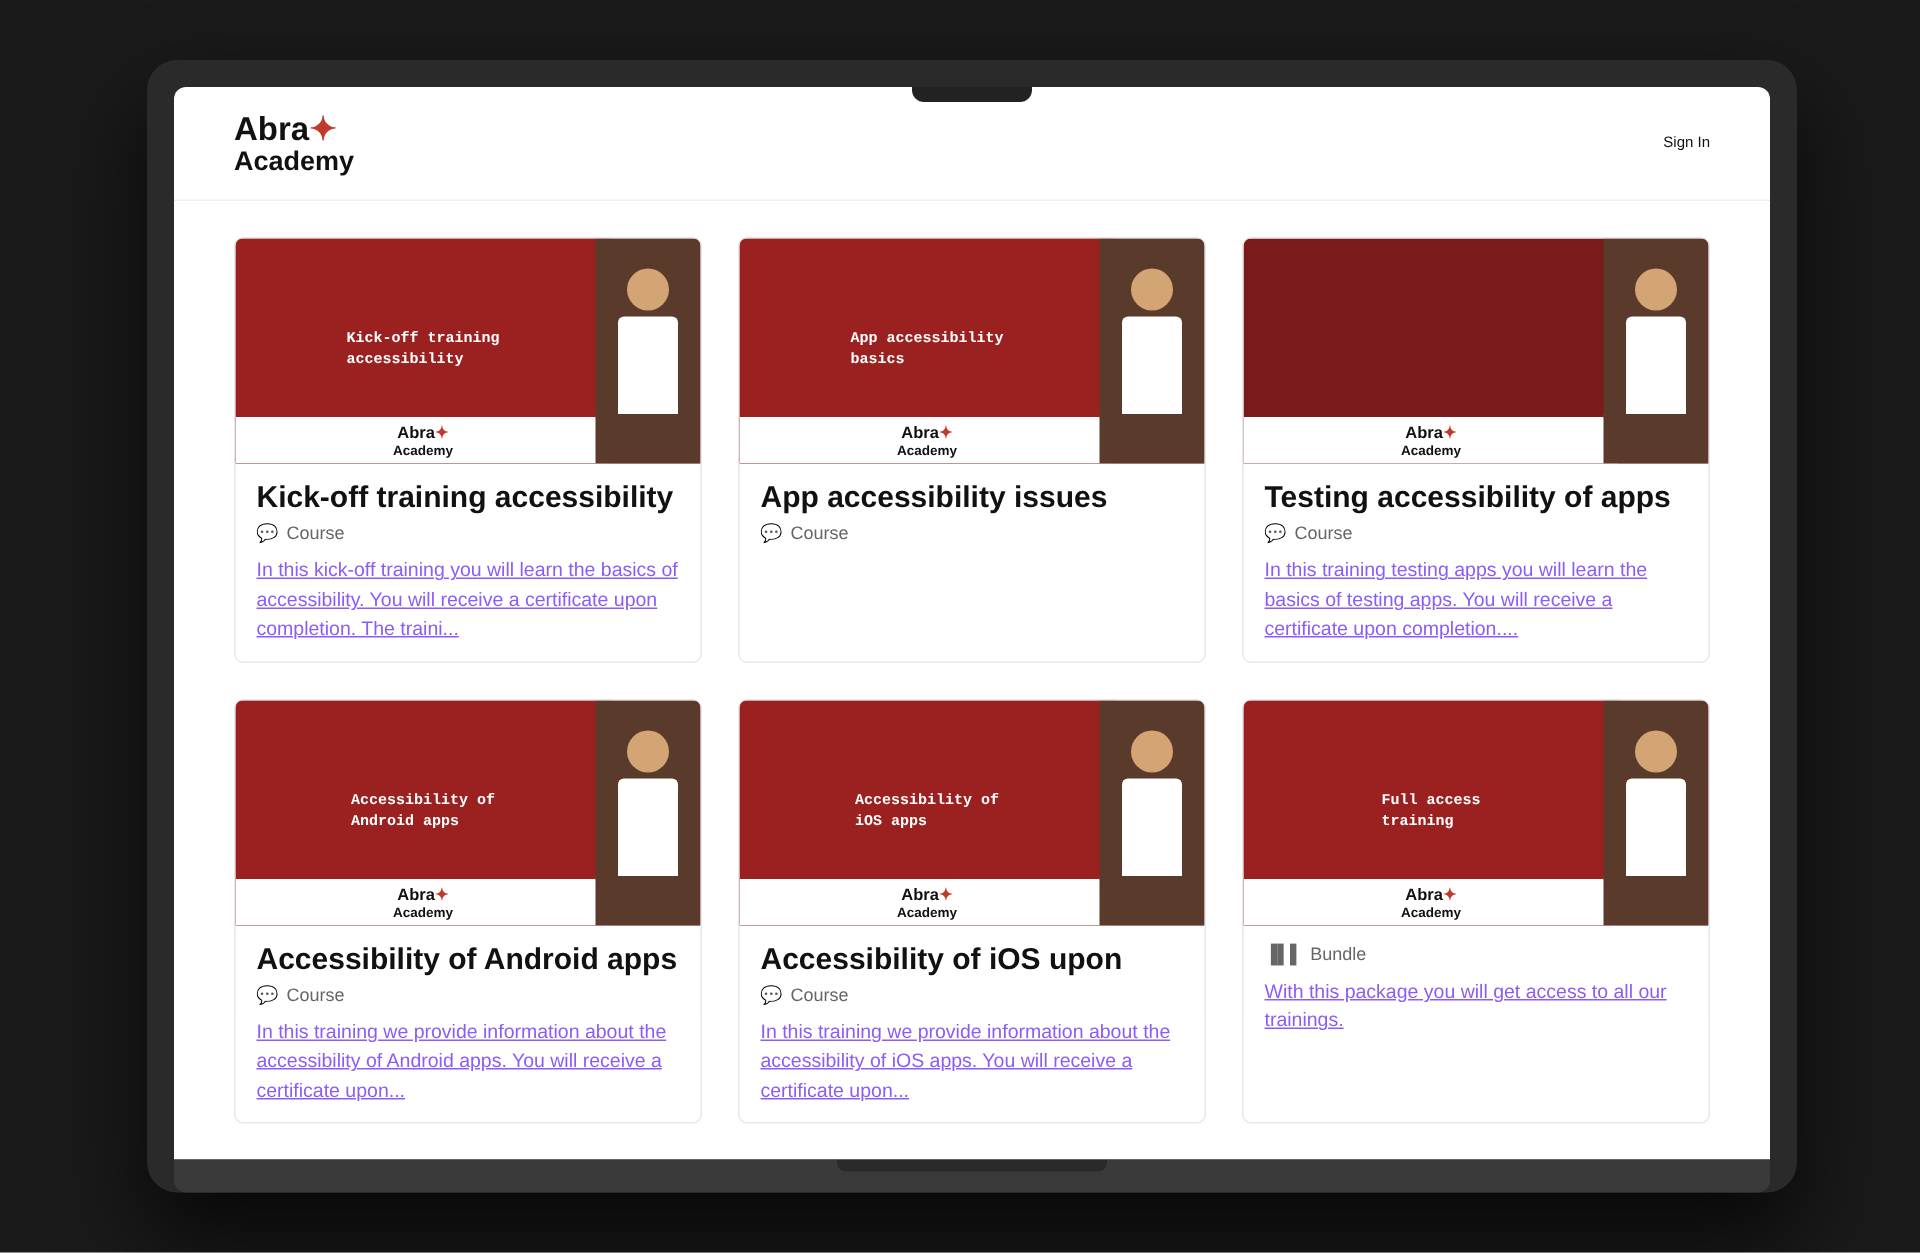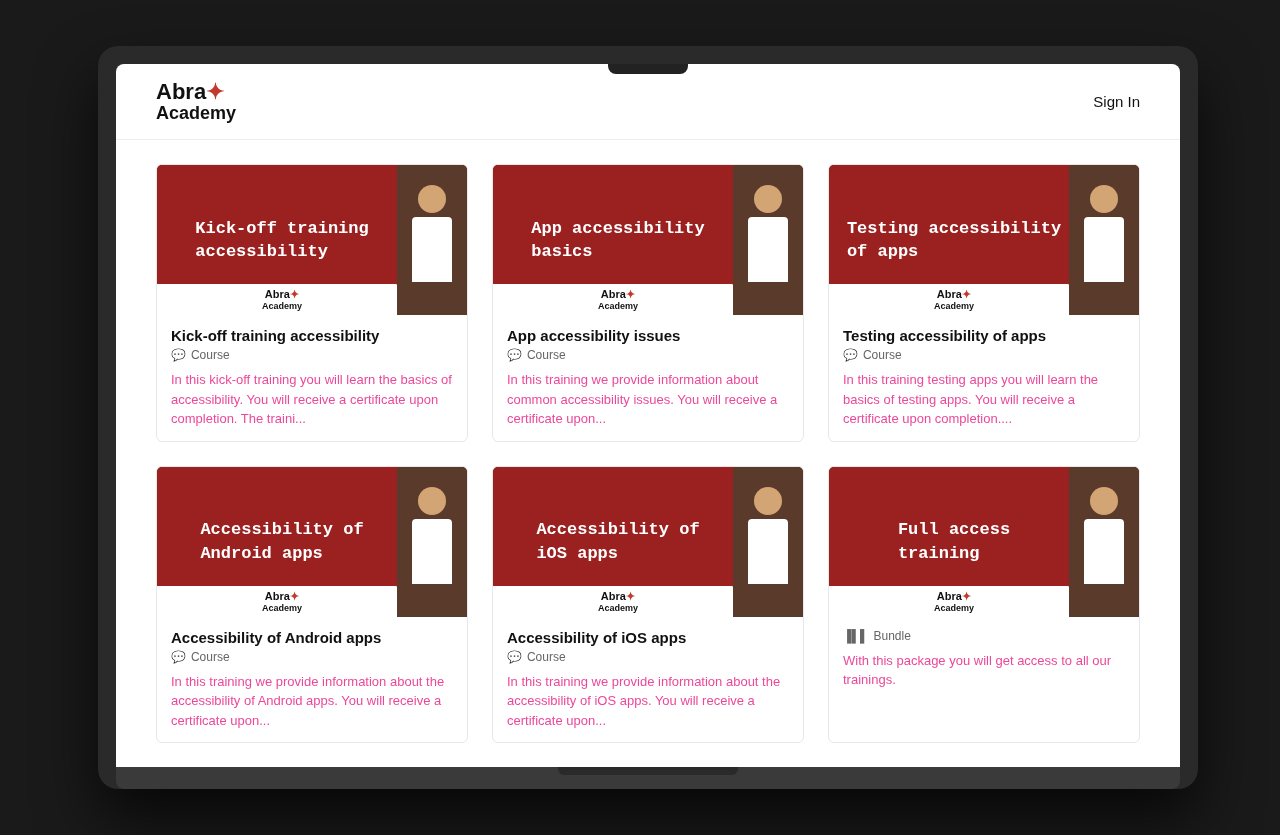--- a/index.html
+++ b/index.html
@@ -90,21 +90,21 @@
       font-size: 22px;
     }
 
     .logo-bottom {
       font-size: 18px;
       font-weight: 600;
       color: #111;
     }
 
     .sign-in {
-      font-size: 15px;
+      font-size: 10px;
       color: #111;
       cursor: pointer;
       background: none;
       border: none;
       font-family: inherit;
     }
 
     .content {
       padding: 24px 40px;
     }
@@ -135,21 +135,21 @@
       background: #9b2020;
       display: flex;
       align-items: center;
       justify-content: center;
       padding: 10px;
     }
 
     .card-thumbnail-text {
       font-family: 'Courier New', monospace;
       color: #fff;
-      font-size: 17px;
+      font-size: 10px;
       font-weight: 700;
       text-align: left;
       line-height: 1.4;
     }
 
     .card-thumbnail-logo {
       position: absolute;
       bottom: 0;
       left: 0;
       right: 60px;
@@ -218,39 +218,40 @@
       background: #fff;
       border-radius: 4px 4px 0 0;
       margin: 0 auto;
     }
 
     .card-info {
       padding: 12px 14px;
     }
 
     .card-title {
-      font-size: 15px;
+      font-size: 20px;
       font-weight: 600;
       color: #111;
       margin-bottom: 4px;
     }
 
     .card-type {
       display: flex;
       align-items: center;
       gap: 5px;
       font-size: 12px;
       color: #666;
       margin-bottom: 8px;
     }
 
     .card-description {
       font-size: 13px;
-      color: #ec4899;
+      color: #8b5cf6;
       line-height: 1.5;
+      text-decoration: underline;
     }
   </style>
 </head>
 <body>
 
 <div class="laptop-outer">
   <div class="laptop-screen">
     <div class="camera-notch"></div>
 
     <div class="app-container">
@@ -316,31 +317,24 @@
           <div class="person-body"></div>
         </div>
       </div>
     </div>
     <div class="card-info">
       <div class="card-title">App accessibility issues</div>
       <div class="card-type">
         <span>💬</span>
         <span>Course</span>
       </div>
-      <div class="card-description">In this training we provide information about common accessibility issues. You will receive a certificate upon...</div>
     </div>
   </div>
             <div class="card">
     <div class="card-thumbnail">
-      <div class="card-thumbnail-inner">
-        <div class="card-thumbnail-text">
-                    <div>Testing accessibility</div>
-                    <div>of apps</div>
-                  </div>
-      </div>
       <div class="card-thumbnail-logo">
         <div class="card-logo-text-top">Abra<span class="card-logo-dot">✦</span></div>
         <div class="card-logo-text-bottom">Academy</div>
       </div>
       <div class="card-thumbnail-arrow">▼</div>
       <div class="card-thumbnail-person">
         <div class="person-figure">
           <div class="person-head"></div>
           <div class="person-body"></div>
         </div>
@@ -398,21 +392,21 @@
       </div>
       <div class="card-thumbnail-arrow">▼</div>
       <div class="card-thumbnail-person">
         <div class="person-figure">
           <div class="person-head"></div>
           <div class="person-body"></div>
         </div>
       </div>
     </div>
     <div class="card-info">
-      <div class="card-title">Accessibility of iOS apps</div>
+      <div class="card-title">Accessibility of iOS upon</div>
       <div class="card-type">
         <span>💬</span>
         <span>Course</span>
       </div>
       <div class="card-description">In this training we provide information about the accessibility of iOS apps. You will receive a certificate upon...</div>
     </div>
   </div>
             <div class="card">
     <div class="card-thumbnail">
       <div class="card-thumbnail-inner">

